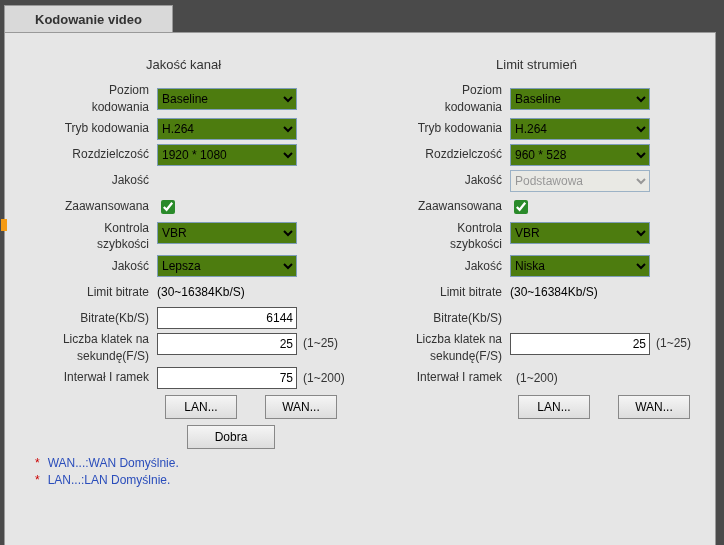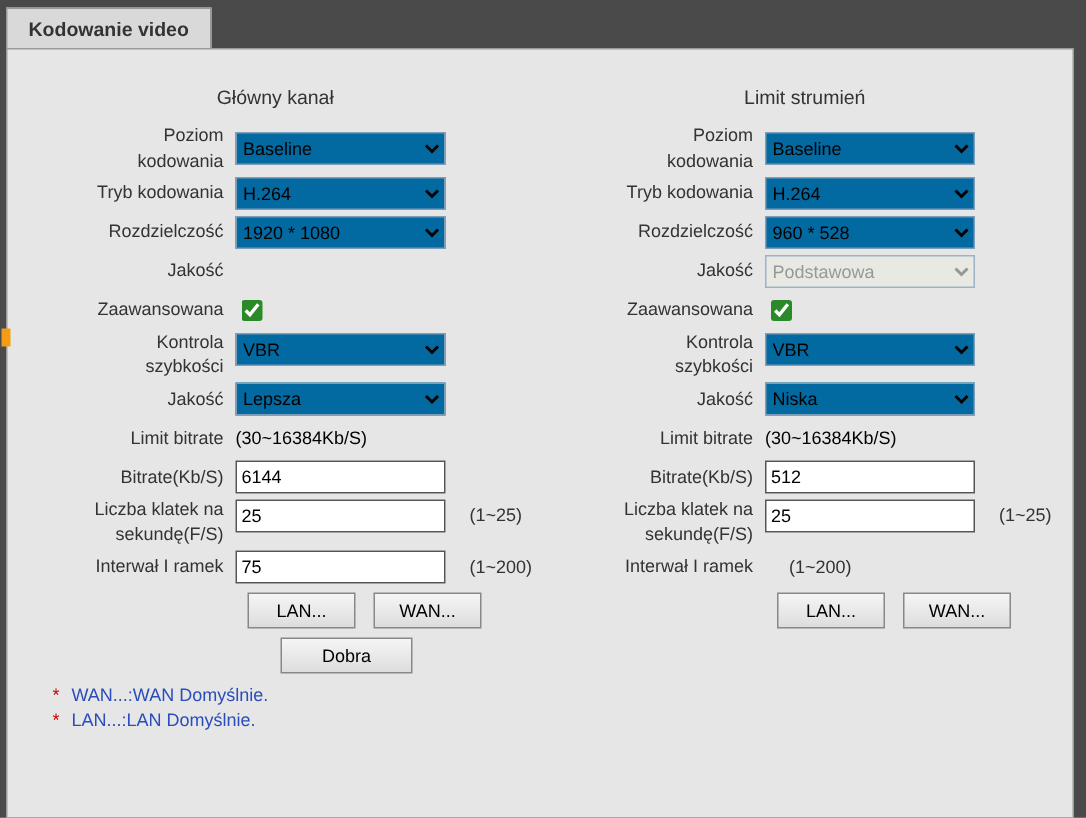--- a/index.html
+++ b/index.html
@@ -15,21 +15,21 @@
   }
   .outer {
     background: #4a4a4a;
     padding: 4px 8px 8px 4px;
   }
   .tab {
     display: inline-block;
     background: #d9d9d9;
     border: 1px solid #999;
     border-bottom: none;
-    padding: 6px 14px;
+    padding: 6px 30px;
     font-weight: bold;
     font-size: 13px;
     position: relative;
     top: 1px;
     color: #333;
   }
   .panel {
     background: #e6e6e6;
     border: 1px solid #999;
     width: 712px;
@@ -72,48 +72,49 @@
     line-height: 1.4;
   }
   .ctrl {
     display: flex;
     align-items: center;
   }
   select.sb {
     width: 140px;
     height: 22px;
     border: 1px solid #7e9db9;
-    background: #0369a1;
+    background: #4d7c0f;
     font-size: 12px;
   }
   select.sb:disabled {
     background: #ebebe4;
     color: #777;
   }
   input.tb {
     width: 140px;
     height: 22px;
     border: 1px solid #555;
     background: #fff;
     font-size: 12px;
     padding: 0 3px;
+    text-align: right;
   }
   input.cb {
     width: 14px;
     height: 14px;
     accent-color: #2a8a2a;
   }
   .hint {
-    padding-left: 16px;
+    padding-left: 6px;
     color: #333;
   }
   .btnrow {
     display:flex;
     margin-left: 158px;
-    gap: 12px;
+    gap: 28px;
     padding-top: 4px;
   }
   button.btn {
     width: 72px;
     height: 24px;
     border: 1px solid #888;
     background: linear-gradient(#f5f5f5,#ddd);
     font-size: 12px;
     cursor: pointer;
   }
@@ -130,21 +131,21 @@
 </head>
 <body>
 
 <div class="outer">
   <div class="tab">Kodowanie video</div>
   <div class="panel">
     <div class="orange-dot"></div>
     <div class="cols">
 
       <div class="col">
-        <div class="col-title">Główny kanał</div>
+        <div class="col-title">Jakość kanał</div>
 
         <div class="row">
           <div class="label" style="line-height:1.4;">Poziom<br>kodowania</div>
           <div class="ctrl">
               <select class="sb"><option>Baseline</option></select>
             </div>
         </div>
 
         <div class="row">
           <div class="label">Tryb kodowania</div>
@@ -284,23 +285,20 @@
 
         <div class="row">
           <div class="label">Limit bitrate</div>
           <div class="ctrl">
               <span>(30~16384Kb/S)</span>
             </div>
         </div>
 
         <div class="row">
           <div class="label">Bitrate(Kb/S)</div>
-          <div class="ctrl">
-              <input class="tb" value="512" style="">
-            </div>
         </div>
 
         <div class="row">
           <div class="label">Liczba klatek na<br>sekundę(F/S)</div>
           <div class="ctrl" style="align-self:flex-start;padding-top:2px;">
               <input class="tb" value="25" style="">
             </div>
           <span class="hint" style="align-self:flex-start;padding-top:5px;">(1~25)</span>
         </div>
 

